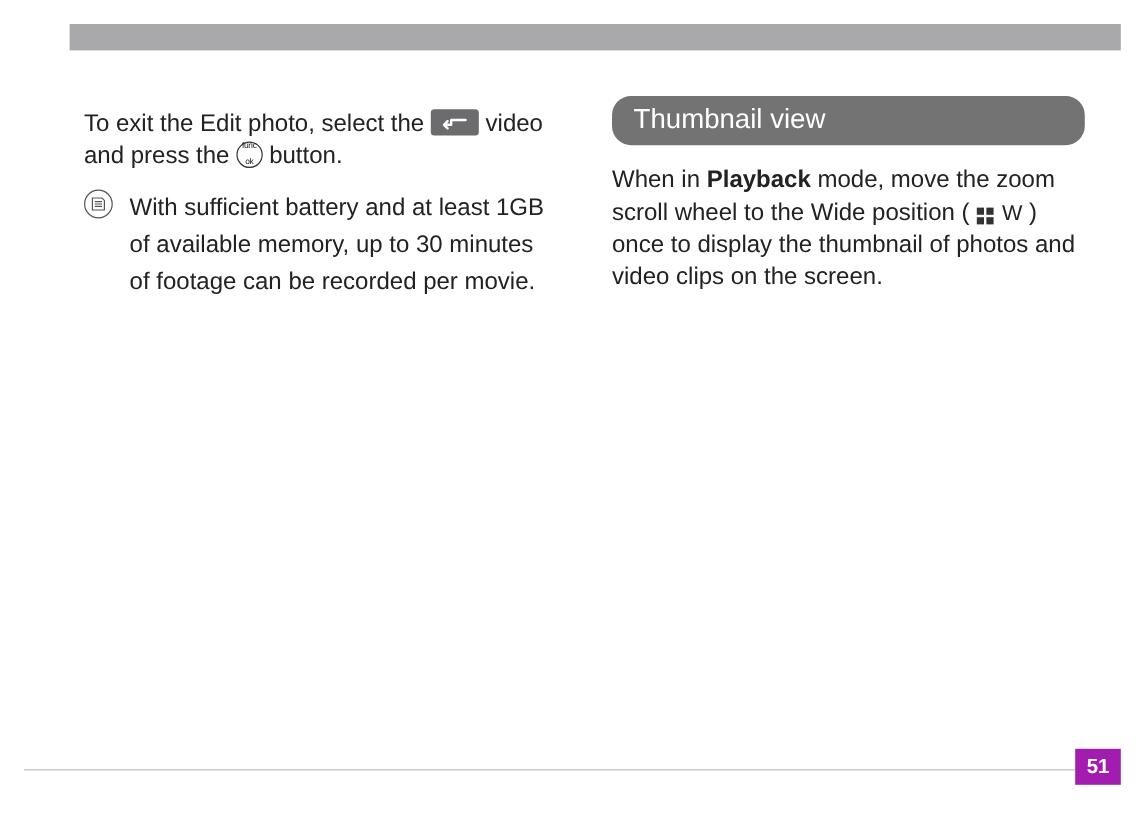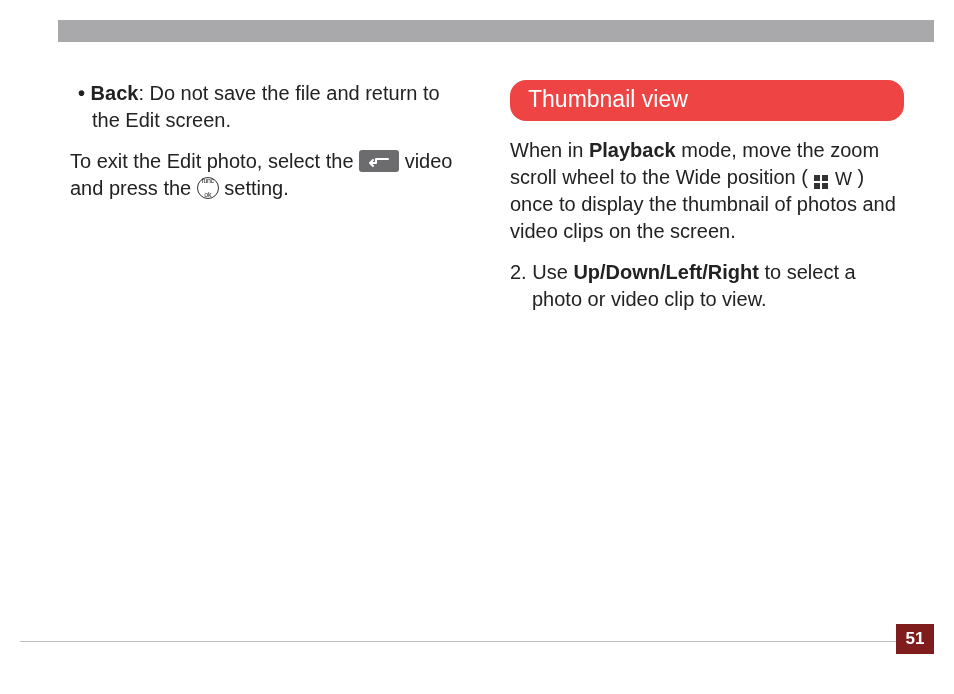--- a/index.html
+++ b/index.html
@@ -42,92 +42,93 @@
   .icon-note{
     display:inline-flex;vertical-align:middle;width:24px;height:24px;
     border:1.6px solid #555;border-radius:50%;align-items:center;justify-content:center;
     box-sizing:border-box;flex:0 0 24px;
   }
   .note-row{display:flex;gap:14px;margin:10px 0 0 0}
   .note-text{flex:1;line-height:1.55}
   .notes-block{margin-top:6px}
   
   .pill{
-    background:#ef4444;color:#fff;font-size:23px;
+    background:#737373;color:#fff;font-size:23px;
     border-radius:16px;padding:4px 18px 6px 18px;margin:0 0 16px 0;
     width:100%;box-sizing:border-box;
   }
   .icon-grid{
     display:inline-block;width:16px;height:16px;vertical-align:middle;
     position:relative;top:-1px;
   }
   .w-letter{font-family:Arial,sans-serif;font-size:18px;vertical-align:middle}
   
   .footer-line{
     position:absolute;left:20px;right:58px;bottom:52px;height:1px;background:#bfbfc1;
   }
   .page-box{
     position:absolute;right:20px;bottom:40px;width:38px;height:30px;
-    background:#7f1d1d;color:#fff;display:flex;align-items:center;justify-content:center;
+    background:#a21caf;color:#fff;display:flex;align-items:center;justify-content:center;
     font-size:17px;font-weight:600;
   }
 </style>
 </head>
 <body>
 
 <div class="top-bar"></div>
 
 <div class="columns">
 
   <div class="col">
 
-    <p class="bullet-item">
-      <span class="bold">Back</span><span>: Do not save the file and return to the Edit screen.</span>
-    </p>
 
 
     <p class="para">
       <span>To exit the Edit photo, select the </span>
       <span class="icon-back">
         <svg width="26" height="14" viewBox="0 0 26 14">
           <path d="M4 9 L10 9 L10 5 L22 5 M4 9 L7 6 M4 9 L7 12" stroke="#fff" stroke-width="2" fill="none" stroke-linecap="round" stroke-linejoin="round"></path>
         </svg>
       </span>
       <span> video and press the </span>
       <span class="icon-func">
           <span><span>func</span><br><span>ok</span></span>
         </span>
-      <span> setting.</span>
+      <span> button.</span>
     </p>
 
     <div class="notes-block">
+      <div class="note-row">
+        <span class="icon-note">
+          <svg width="14" height="14" viewBox="0 0 14 14">
+              <path d="M2 12 L2 2 L10 2 L12 4 L12 12 Z M4 5 H10 M4 7 H10 M4 9 H10" stroke="#555" stroke-width="1" fill="none"></path>
+            </svg>
+        </span>
+        <div class="note-text">With sufficient battery and at least 1GB of available memory, up to 30 minutes of footage can be recorded per movie.</div>
+      </div>
     </div>
 
   </div>
 
   <div class="col">
 
     <div class="pill">
       <span>Thumbnail view</span>
     </div>
 
     <p class="para" style="margin-top:11px">
       <span>When in </span><span class="bold">Playback</span><span> mode, move the zoom scroll wheel to the Wide position ( </span><span class="icon-grid"><svg width="16" height="16" viewBox="0 0 16 16">
             <rect x="1" y="1" width="6" height="6" fill="#333"></rect>
             <rect x="9" y="1" width="6" height="6" fill="#333"></rect>
             <rect x="1" y="9" width="6" height="6" fill="#333"></rect>
             <rect x="9" y="9" width="6" height="6" fill="#333"></rect>
           </svg></span> <span class="w-letter">W</span><span> ) once to display the thumbnail of photos and video clips on the screen.</span>
     </p>
 
 
-    <p class="num-item">
-      <span class="lead">2.</span>
-      <span>Use </span><span class="bold">Up/Down/Left/Right</span><span> to select a photo or video clip to view.</span>
-    </p>
 
   </div>
 </div>
 
 <div class="footer-line"></div>
 <div class="page-box">
   <span>51</span>
 </div>
 
 </body></html>

